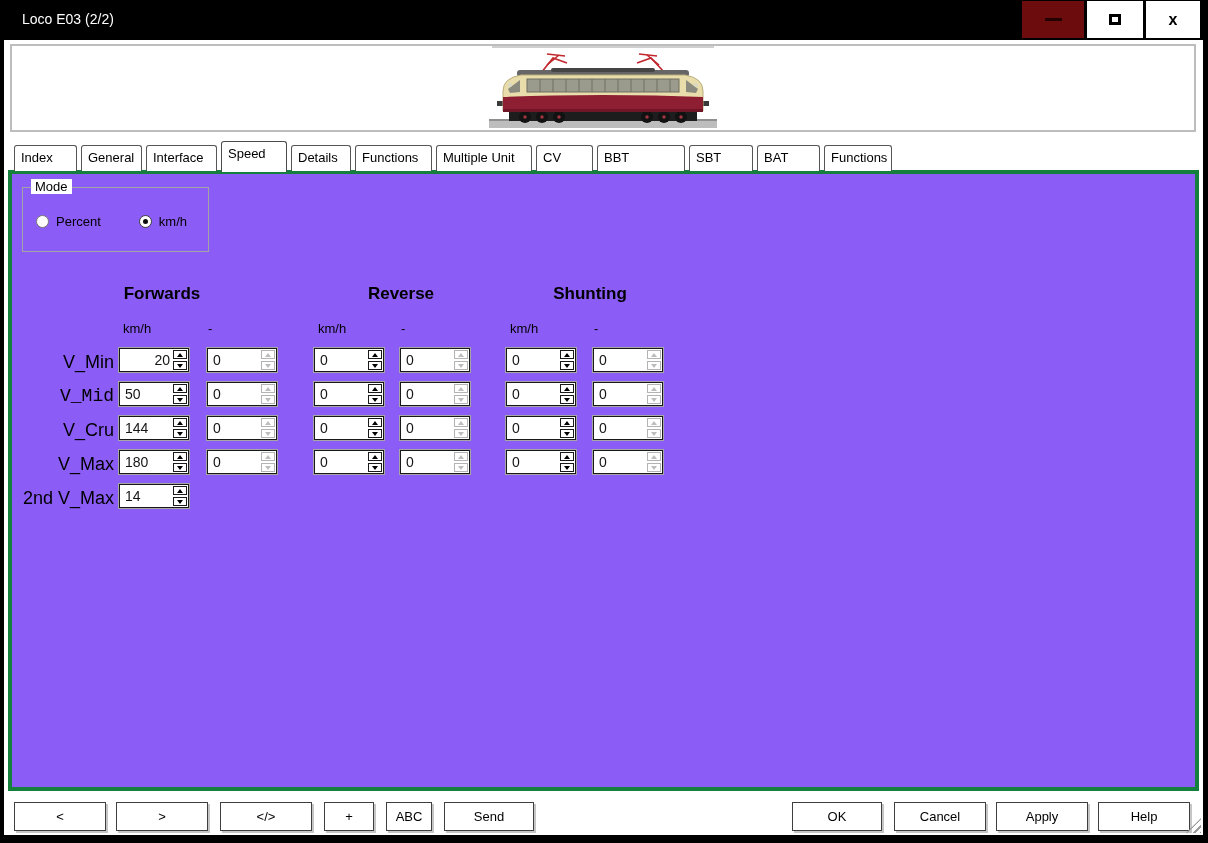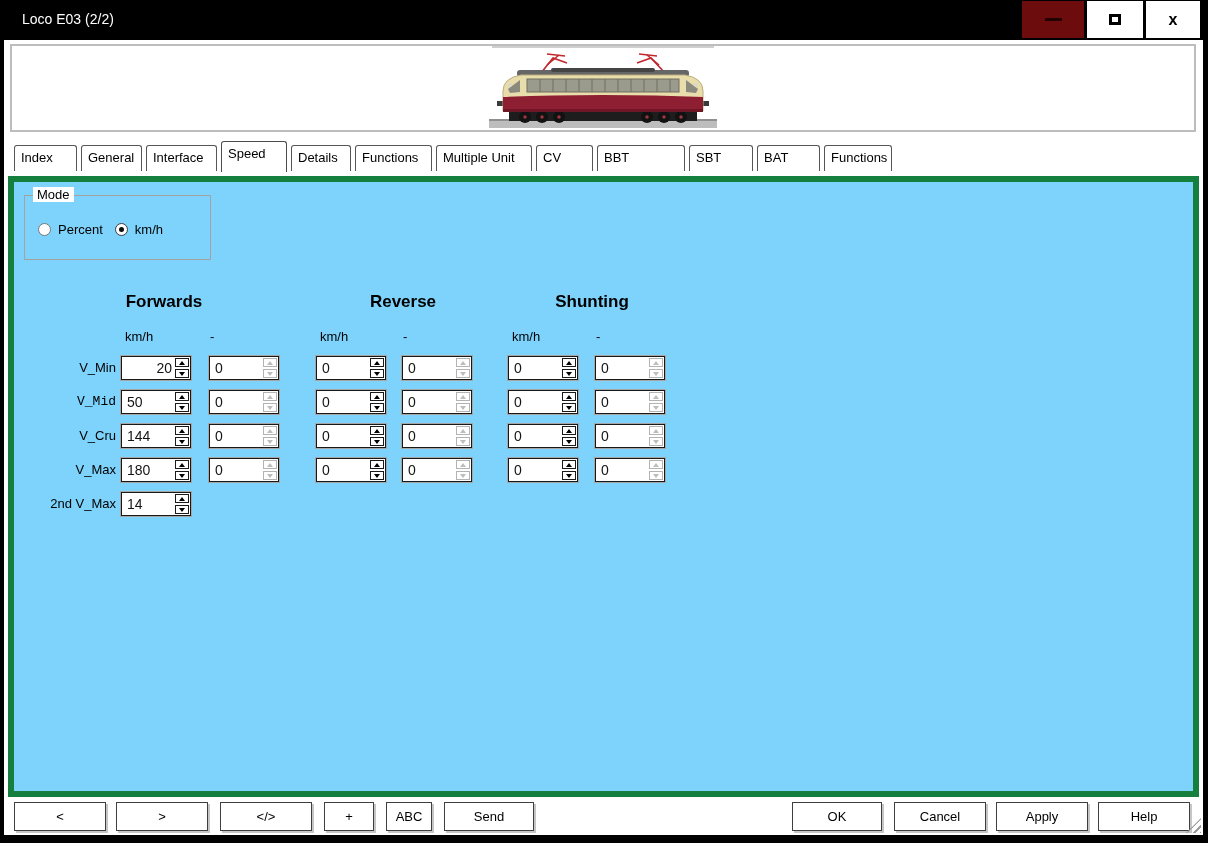--- a/index.html
+++ b/index.html
@@ -28,40 +28,40 @@
   
   .tabs{position:absolute;left:10px;top:101px;height:31px;display:flex;gap:4px;z-index:3;}
   .tab{margin-top:4px;height:26px;border:1px solid #565656;border-bottom:none;
     border-radius:3px 3px 0 0;background:#fff;font-size:13px;color:#000;
     padding:4px 6px 0 6px;white-space:nowrap;}
   .tab.selected{margin-top:0;height:31px;z-index:4;position:relative;
     border:1px solid #4c4c4c;border-bottom:none;}
 
   
   .content{position:absolute;left:4px;top:130px;width:1191px;height:621px;
-    border:6px solid #15803d;background:#7dd3fc;z-index:1;margin-top:6px;}
+    border:4px solid #15803d;background:#8b5cf6;z-index:1;}
   .content-inner{position:absolute;inset:0;}
 
   
   .groupbox{position:absolute;left:10px;top:13px;width:187px;height:65px;
     border:1px solid #a3a3a3;}
   .legend{position:absolute;top:-9px;left:8px;background:#fff;padding:0 4px;font-size:13px;color:#000;}
-  .radio-row{position:absolute;left:13px;top:26px;display:flex;gap:12px;align-items:center;}
+  .radio-row{position:absolute;left:13px;top:26px;display:flex;gap:38px;align-items:center;}
   .radio{display:flex;align-items:center;gap:7px;font-size:13px;color:#000;cursor:default;}
   .rb{width:13px;height:13px;border:1px solid #777;border-radius:50%;background:#fff;
     display:flex;align-items:center;justify-content:center;}
   .radio.checked .rb{border-color:#3c3c3c;}
   .radio.checked .rb::after{content:"";width:5px;height:5px;border-radius:50%;background:#0d0d0d;}
 
   
   .grp-title{position:absolute;width:140px;text-align:center;font-size:17px;
     font-weight:bold;color:#000;}
   .subcol{position:absolute;font-size:13px;color:#000;}
 
-  .rowlabel{position:absolute;left:0;width:102px;text-align:right;font-size:13px;color:#000;}
+  .rowlabel{position:absolute;left:0;width:102px;text-align:right;font-size:18px;color:#000;}
 
   
   .spin{position:absolute;width:72px;height:26px;background:#fff;border:1px solid #a6a6a6;}
   .spin::before{content:"";position:absolute;inset:0;border:1px solid #181818;pointer-events:none;}
   .sfield{position:absolute;left:2px;top:2px;right:19px;bottom:2px;font-size:14px;
     line-height:20px;padding-left:4px;color:#141414;overflow:hidden;}
   .sbtns{position:absolute;right:2px;top:2px;width:14px;height:20px;
     display:flex;flex-direction:column;justify-content:space-between;}
   .sbtn{width:14px;height:9px;border:1px solid #1a1a1a;background:#fff;
     display:flex;align-items:center;justify-content:center;}

